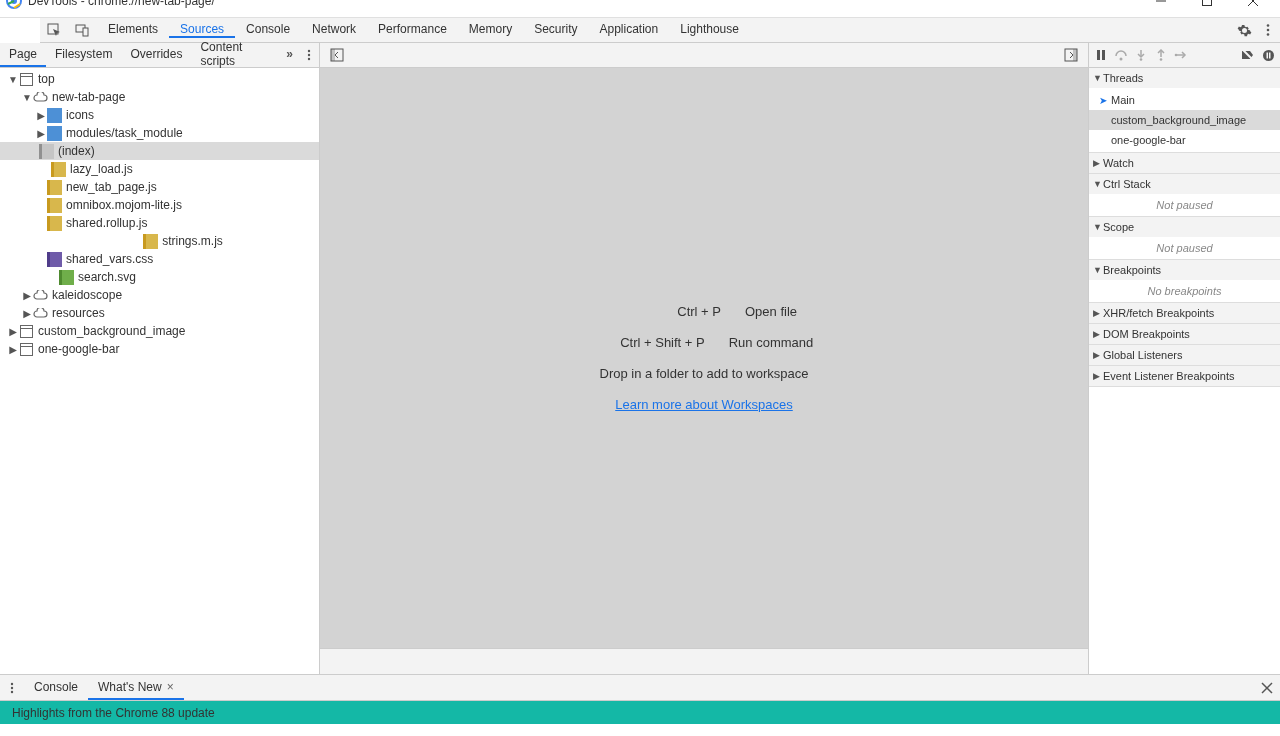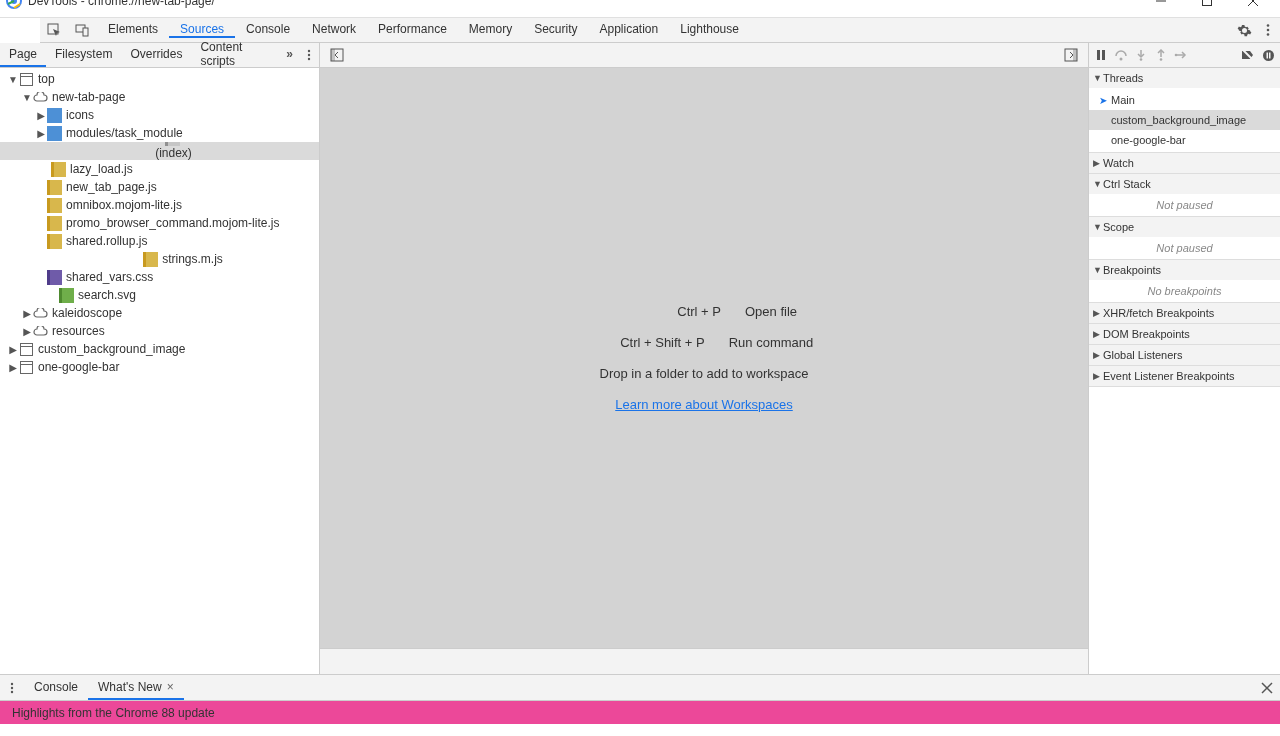--- a/index.html
+++ b/index.html
@@ -74,21 +74,21 @@
 .empty { font-style:italic; color:#888; text-align:center; padding:3px 0; font-size:11px; }
 
 
 .drawer { height:50px; border-top:1px solid #ccc; background:#fff; display:flex; flex-direction:column; }
 .drawer-tabs { height:26px; display:flex; align-items:stretch; border-bottom:1px solid #ccc; background:#f3f3f3; }
 .dtab { padding:0 10px; display:flex; align-items:center; font-size:12px; color:#333; border-bottom:2px solid transparent; gap:5px; }
 .dtab.active { border-bottom-color:#1a73e8; }
 .dtab .close { color:#666; font-size:12px; }
 .drawer-tabs .menuicon { width:24px; display:flex; align-items:center; justify-content:center; color:#555; }
 .drawer-tabs .closeicon { width:26px; display:flex; align-items:center; justify-content:center; margin-left:auto; color:#555; }
-.drawer-body { flex:1; display:flex; align-items:center; padding:0 12px; background:#ec4899; font-size:12px; color:#333; }
+.drawer-body { flex:1; display:flex; align-items:center; padding:0 12px; background:#14b8a6; font-size:12px; color:#333; }
 
 svg { display:block; }
 </style>
 </head>
 <body>
 
 <div class="titlebar">
   <span class="appicon">
     <svg viewBox="0 0 16 16" width="16" height="16">
         <circle cx="8" cy="8" r="7" fill="none" stroke="#4285f4" stroke-width="2"></circle>
@@ -202,44 +202,39 @@
         <div class="node" style="padding-left: 36px;">
           <span class="arrow">▶</span>
           <span class="ticon folder"></span>
           <span>icons</span>
         </div>
         <div class="node" style="padding-left: 36px;">
           <span class="arrow">▶</span>
           <span class="ticon folder"></span>
           <span>modules/task_module</span>
         </div>
-        <div class="node sel" style="padding-left: 28px; flex-direction: column;">
+        <div class="node sel" style="padding-left: 28px;">
           <span class="arrow"></span>
           <span class="ticon file-plain"></span>
           <span>(index)</span>
         </div>
         <div class="node" style="padding-left: 40px;">
           <span class="arrow"></span>
           <span class="ticon file-js"></span>
           <span>lazy_load.js</span>
         </div>
         <div class="node" style="padding-left: 36px;">
           <span class="arrow"></span>
           <span class="ticon file-js"></span>
           <span>new_tab_page.js</span>
         </div>
         <div class="node" style="padding-left: 36px;">
           <span class="arrow"></span>
           <span class="ticon file-js"></span>
           <span>omnibox.mojom-lite.js</span>
-        </div>
-        <div class="node" style="padding-left: 36px;">
-          <span class="arrow"></span>
-          <span class="ticon file-js"></span>
-          <span>promo_browser_command.mojom-lite.js</span>
         </div>
         <div class="node" style="padding-left: 36px;">
           <span class="arrow"></span>
           <span class="ticon file-js"></span>
           <span>shared.rollup.js</span>
         </div>
         <div class="node" style="padding-left: 36px; justify-content: center;">
           <span class="arrow"></span>
           <span class="ticon file-js"></span>
           <span>strings.m.js</span>

